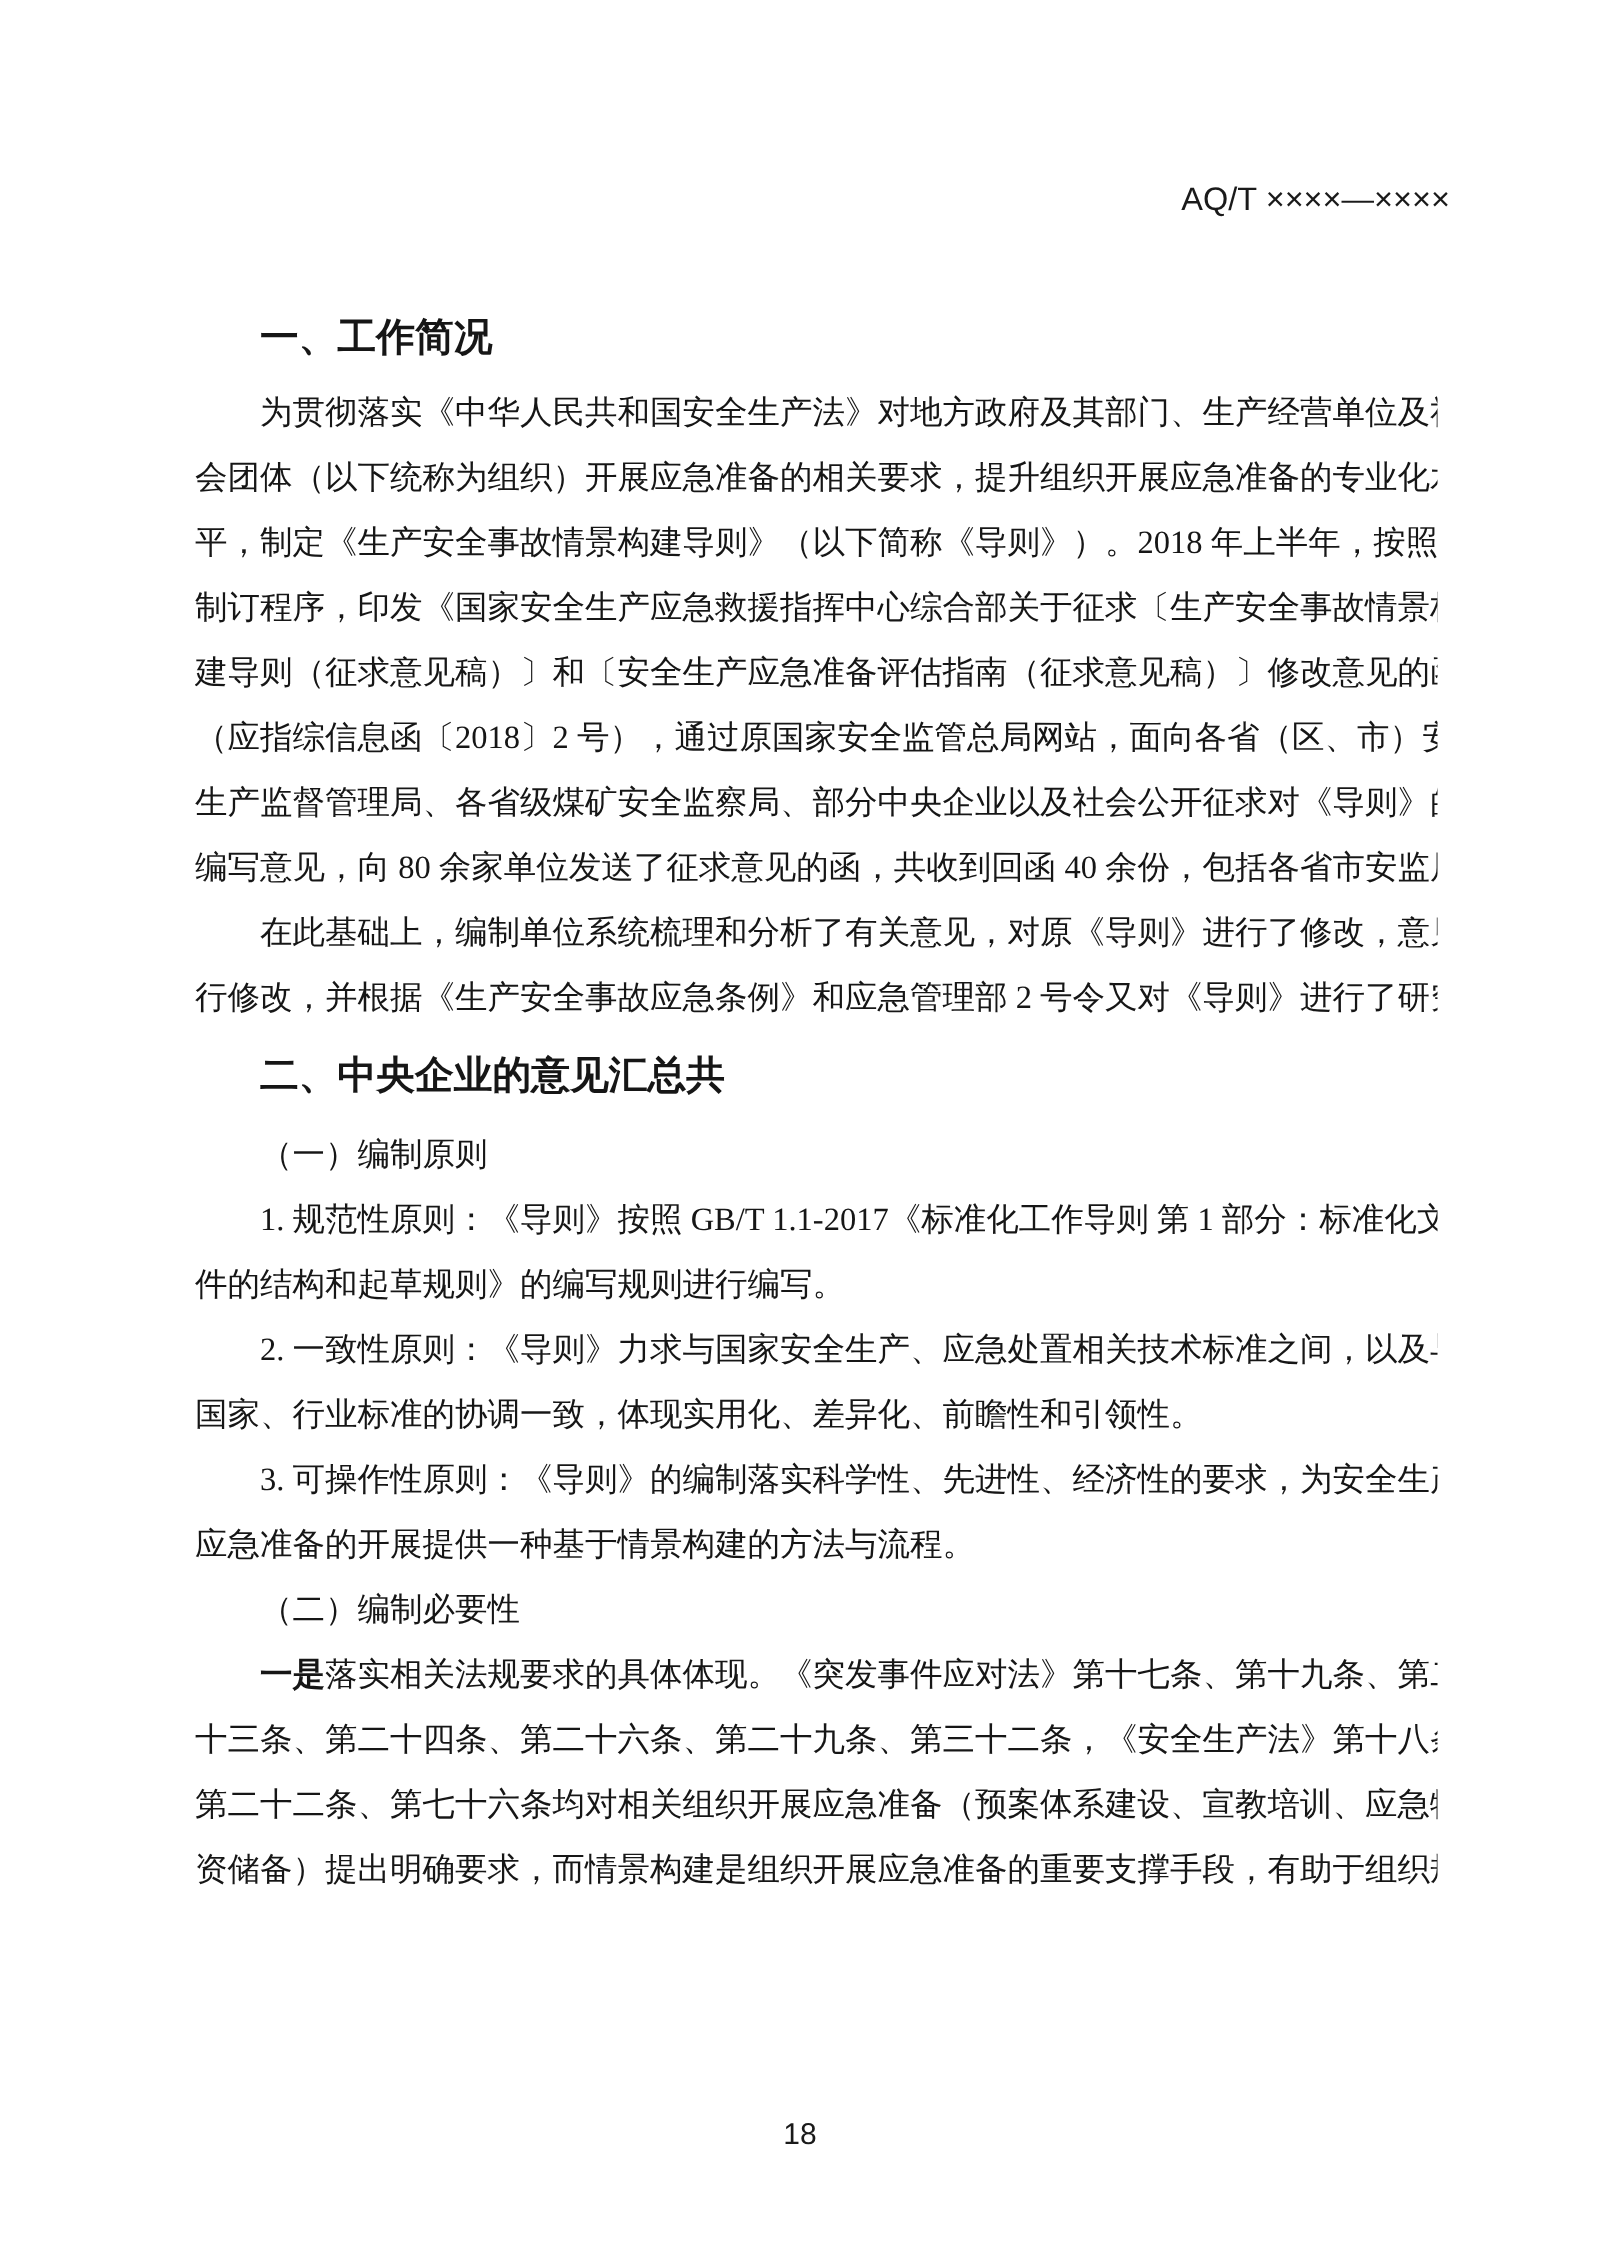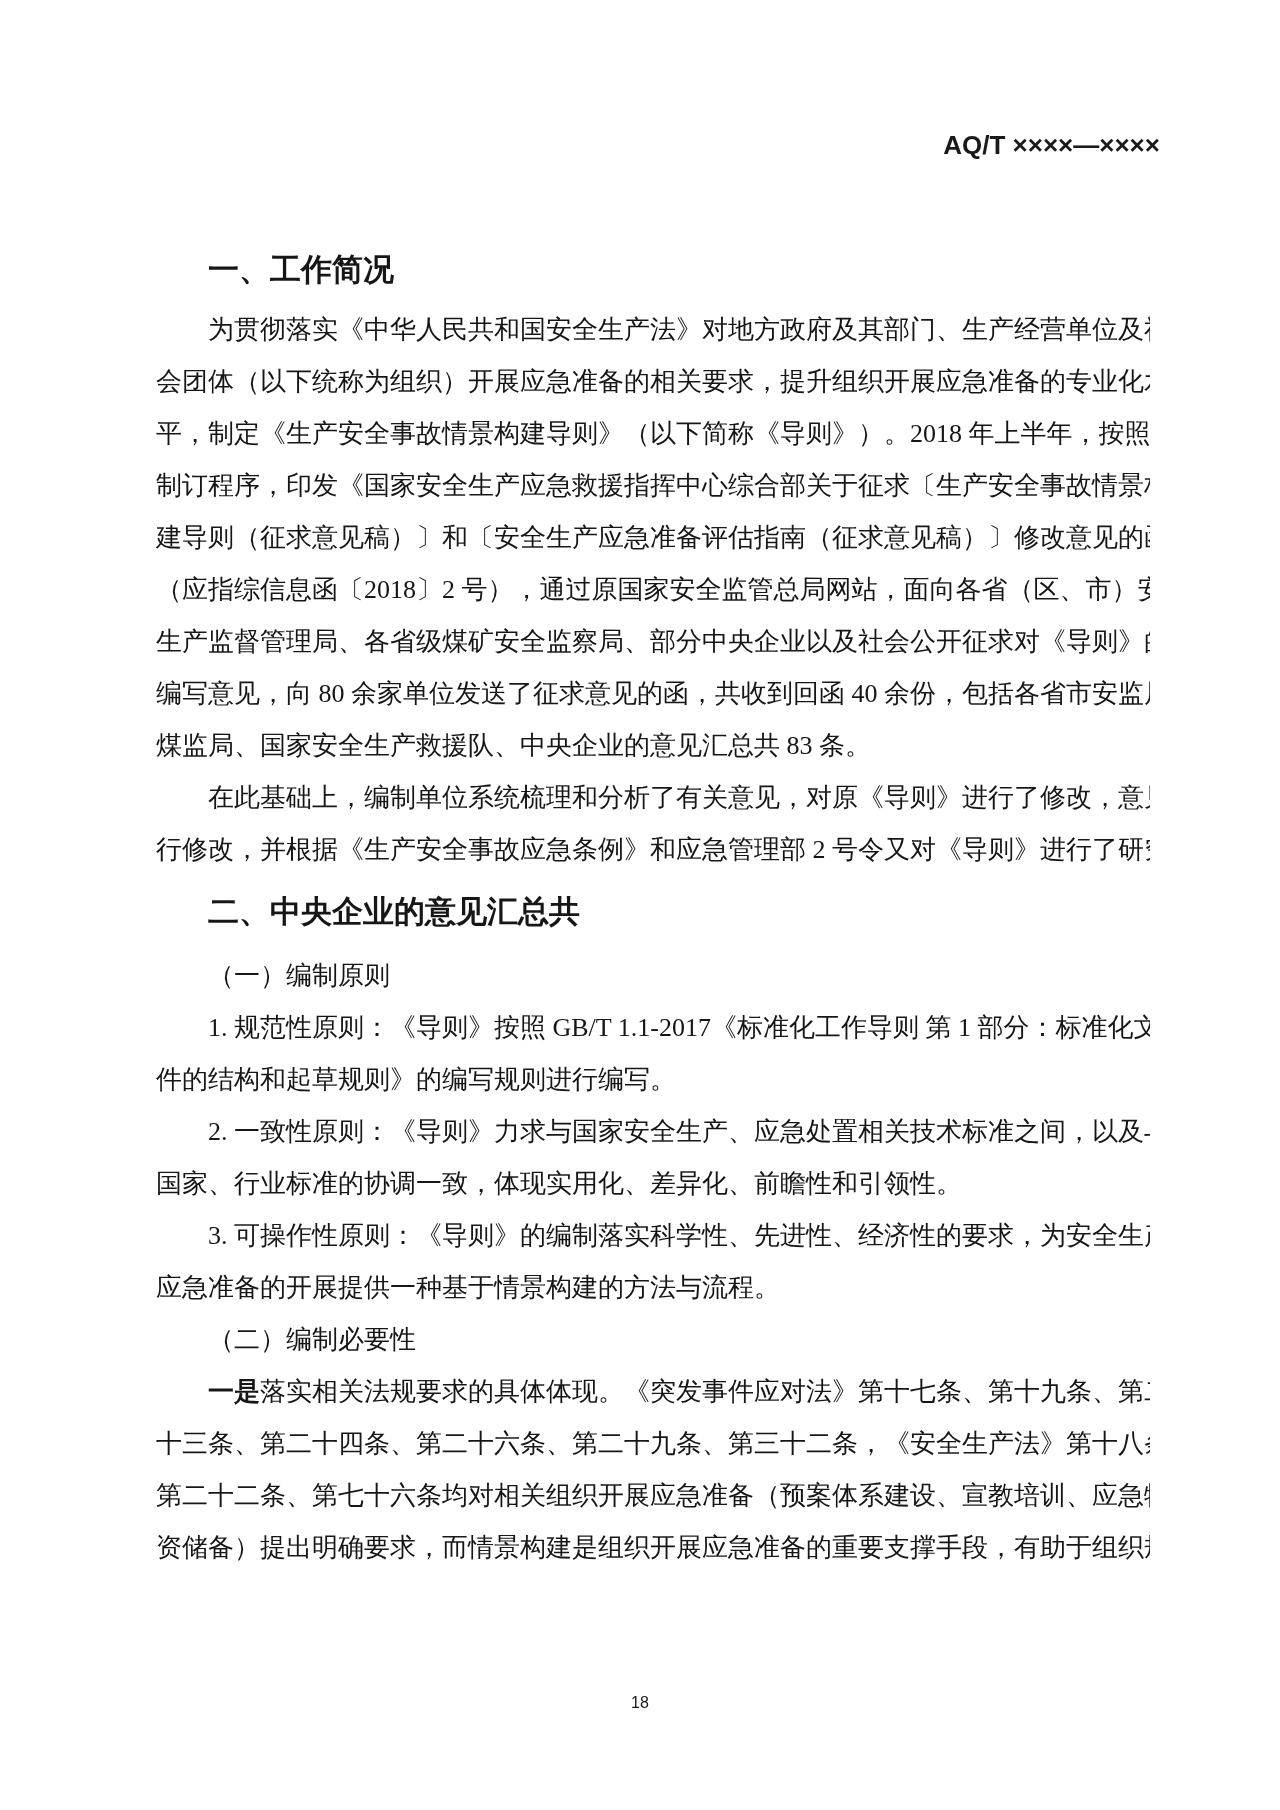--- a/index.html
+++ b/index.html
@@ -2,23 +2,23 @@
 <html><head>
 <meta charset="utf-8">
 <style>
   html,body{margin:0;padding:0;}
   body{
     width:1280px;height:1810px;position:relative;background:#ffffff;
     font-family:"Liberation Serif","DejaVu Serif",serif;color:#161616;
     overflow:hidden;
   }
   .doc-header{
-    position:absolute;top:130px;right:120px;
+    position:absolute;top:144px;right:120px;
     font-family:"Liberation Sans","DejaVu Sans",sans-serif;
-    font-size:26px;line-height:30px;color:#1a1a1a;font-weight:bold;
+    font-size:26px;line-height:30px;color:#1a1a1a;
   }
   .main{
     position:absolute;top:244px;left:156px;width:994px;
     font-size:26px;line-height:52px;
   }
   .sec-heading{
     font-family:Liberation Serif, serif;
     font-weight:700;font-size:31px;line-height:52px;
     padding-left:52px;margin:0;
   }
@@ -29,42 +29,41 @@
     text-justify:inter-ideograph;
     height:52px;overflow:hidden;white-space:nowrap;
   }
   .line.first{text-indent:52px;}
   .line.last{text-align-last:left;}
   .lead{font-weight:700;}
   .page-number{
     position:absolute;top:1694px;left:0;width:100%;
     text-align:center;
     font-family:"Liberation Sans","DejaVu Sans",sans-serif;
-    font-size:16px;color:#1a1a1a;
+    font-size:24px;color:#1a1a1a;
   }
 </style>
 </head>
 <body>
 
 <div class="doc-header">AQ/T ××××—××××</div>
 
 <div class="main">
 
   <div class="sec-heading h1">一、工作简况</div>
 
   <div>
     <div class="line first">为贯彻落实《中华人民共和国安全生产法》对地方政府及其部门、生产经营单位及社</div>
     <div class="line">会团体（以下统称为组织）开展应急准备的相关要求，提升组织开展应急准备的专业化水</div>
     <div class="line">平，制定《生产安全事故情景构建导则》（以下简称《导则》）。2018 年上半年，按照标准</div>
     <div class="line">制订程序，印发《国家安全生产应急救援指挥中心综合部关于征求〔生产安全事故情景构</div>
     <div class="line">建导则（征求意见稿）〕和〔安全生产应急准备评估指南（征求意见稿）〕修改意见的函》</div>
     <div class="line">（应指综信息函〔2018〕2 号），通过原国家安全监管总局网站，面向各省（区、市）安全</div>
     <div class="line">生产监督管理局、各省级煤矿安全监察局、部分中央企业以及社会公开征求对《导则》的</div>
     <div class="line">编写意见，向 80 余家单位发送了征求意见的函，共收到回函 40 余份，包括各省市安监局、</div>
-    <div class="line last">煤监局、国家安全生产救援队、中央企业的意见汇总共 83 条。</div>
   </div>
 
   <div>
     <div class="line first">在此基础上，编制单位系统梳理和分析了有关意见，对原《导则》进行了修改，意见</div>
     <div class="line">行修改，并根据《生产安全事故应急条例》和应急管理部 2 号令又对《导则》进行了研究</div>
   </div>
 
   <div class="sec-heading h2">二、中央企业的意见汇总共</div>
 
   <div class="line first last">（一）编制原则</div>

